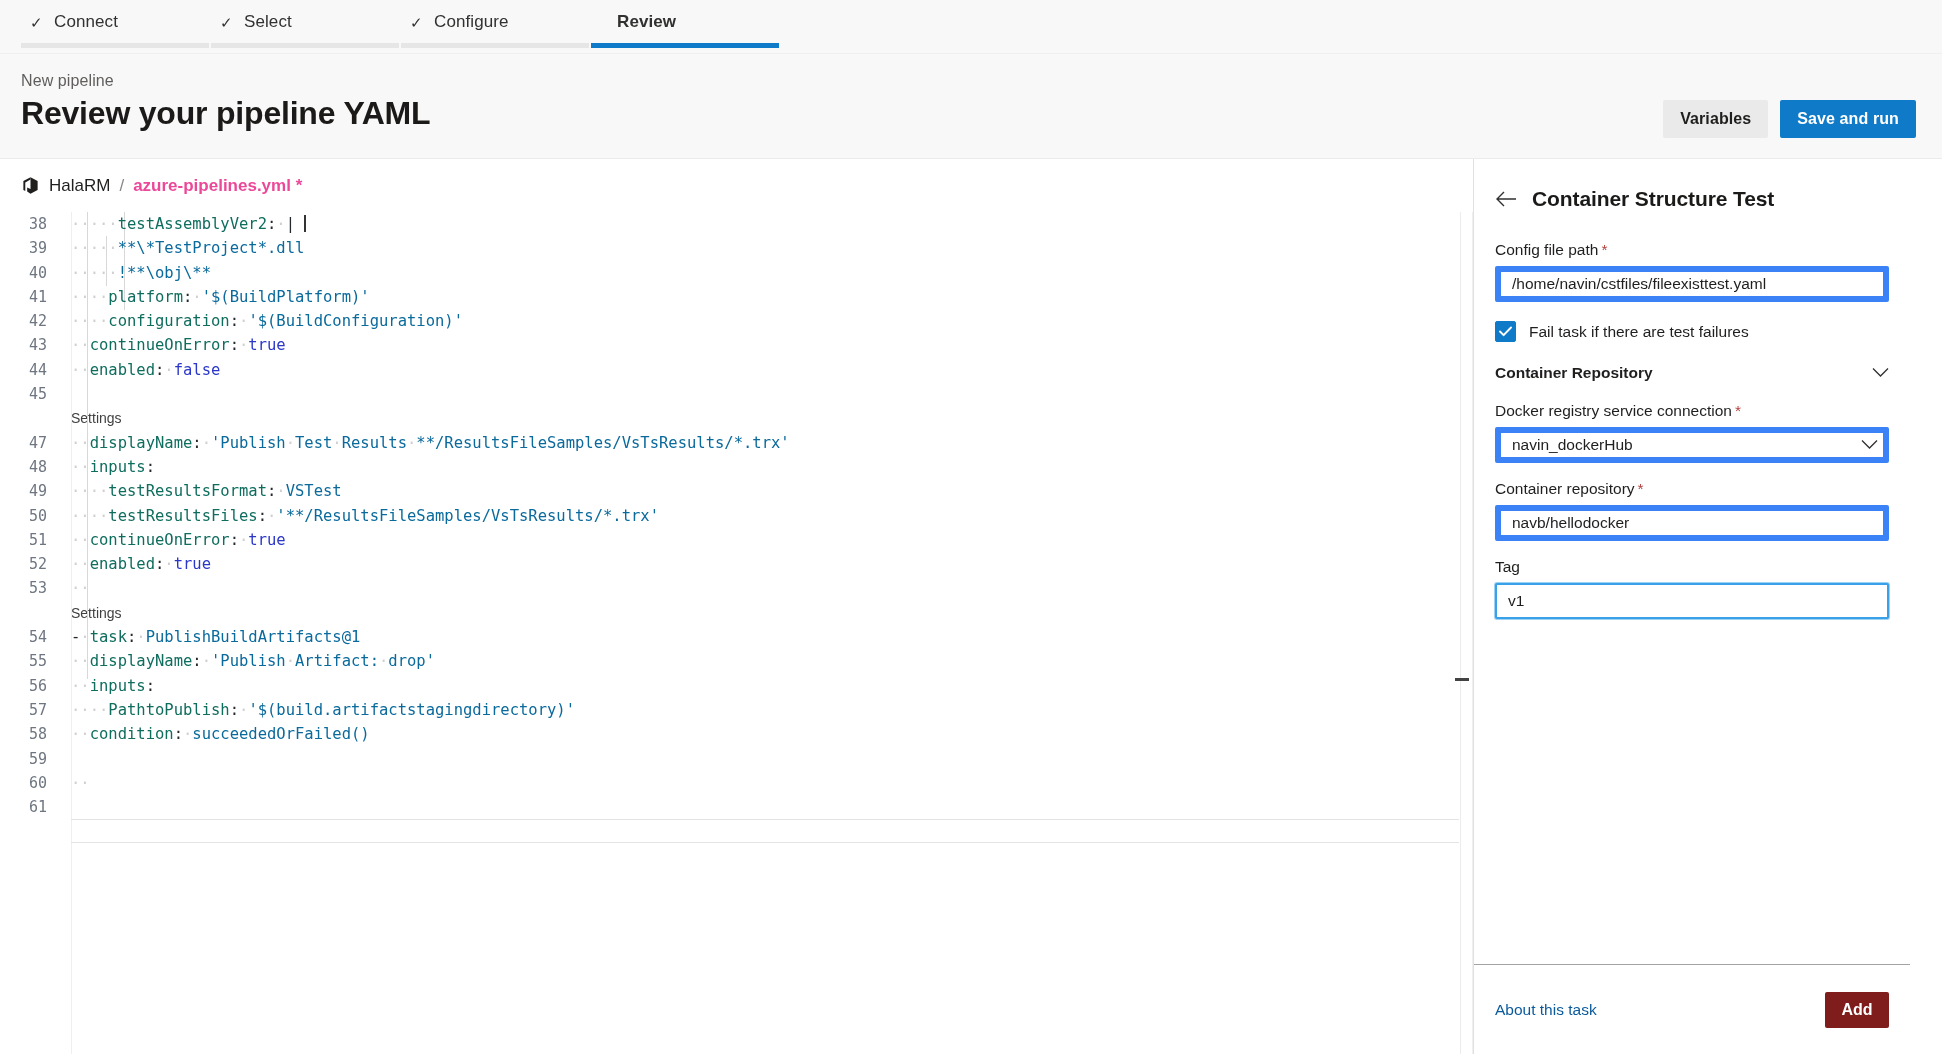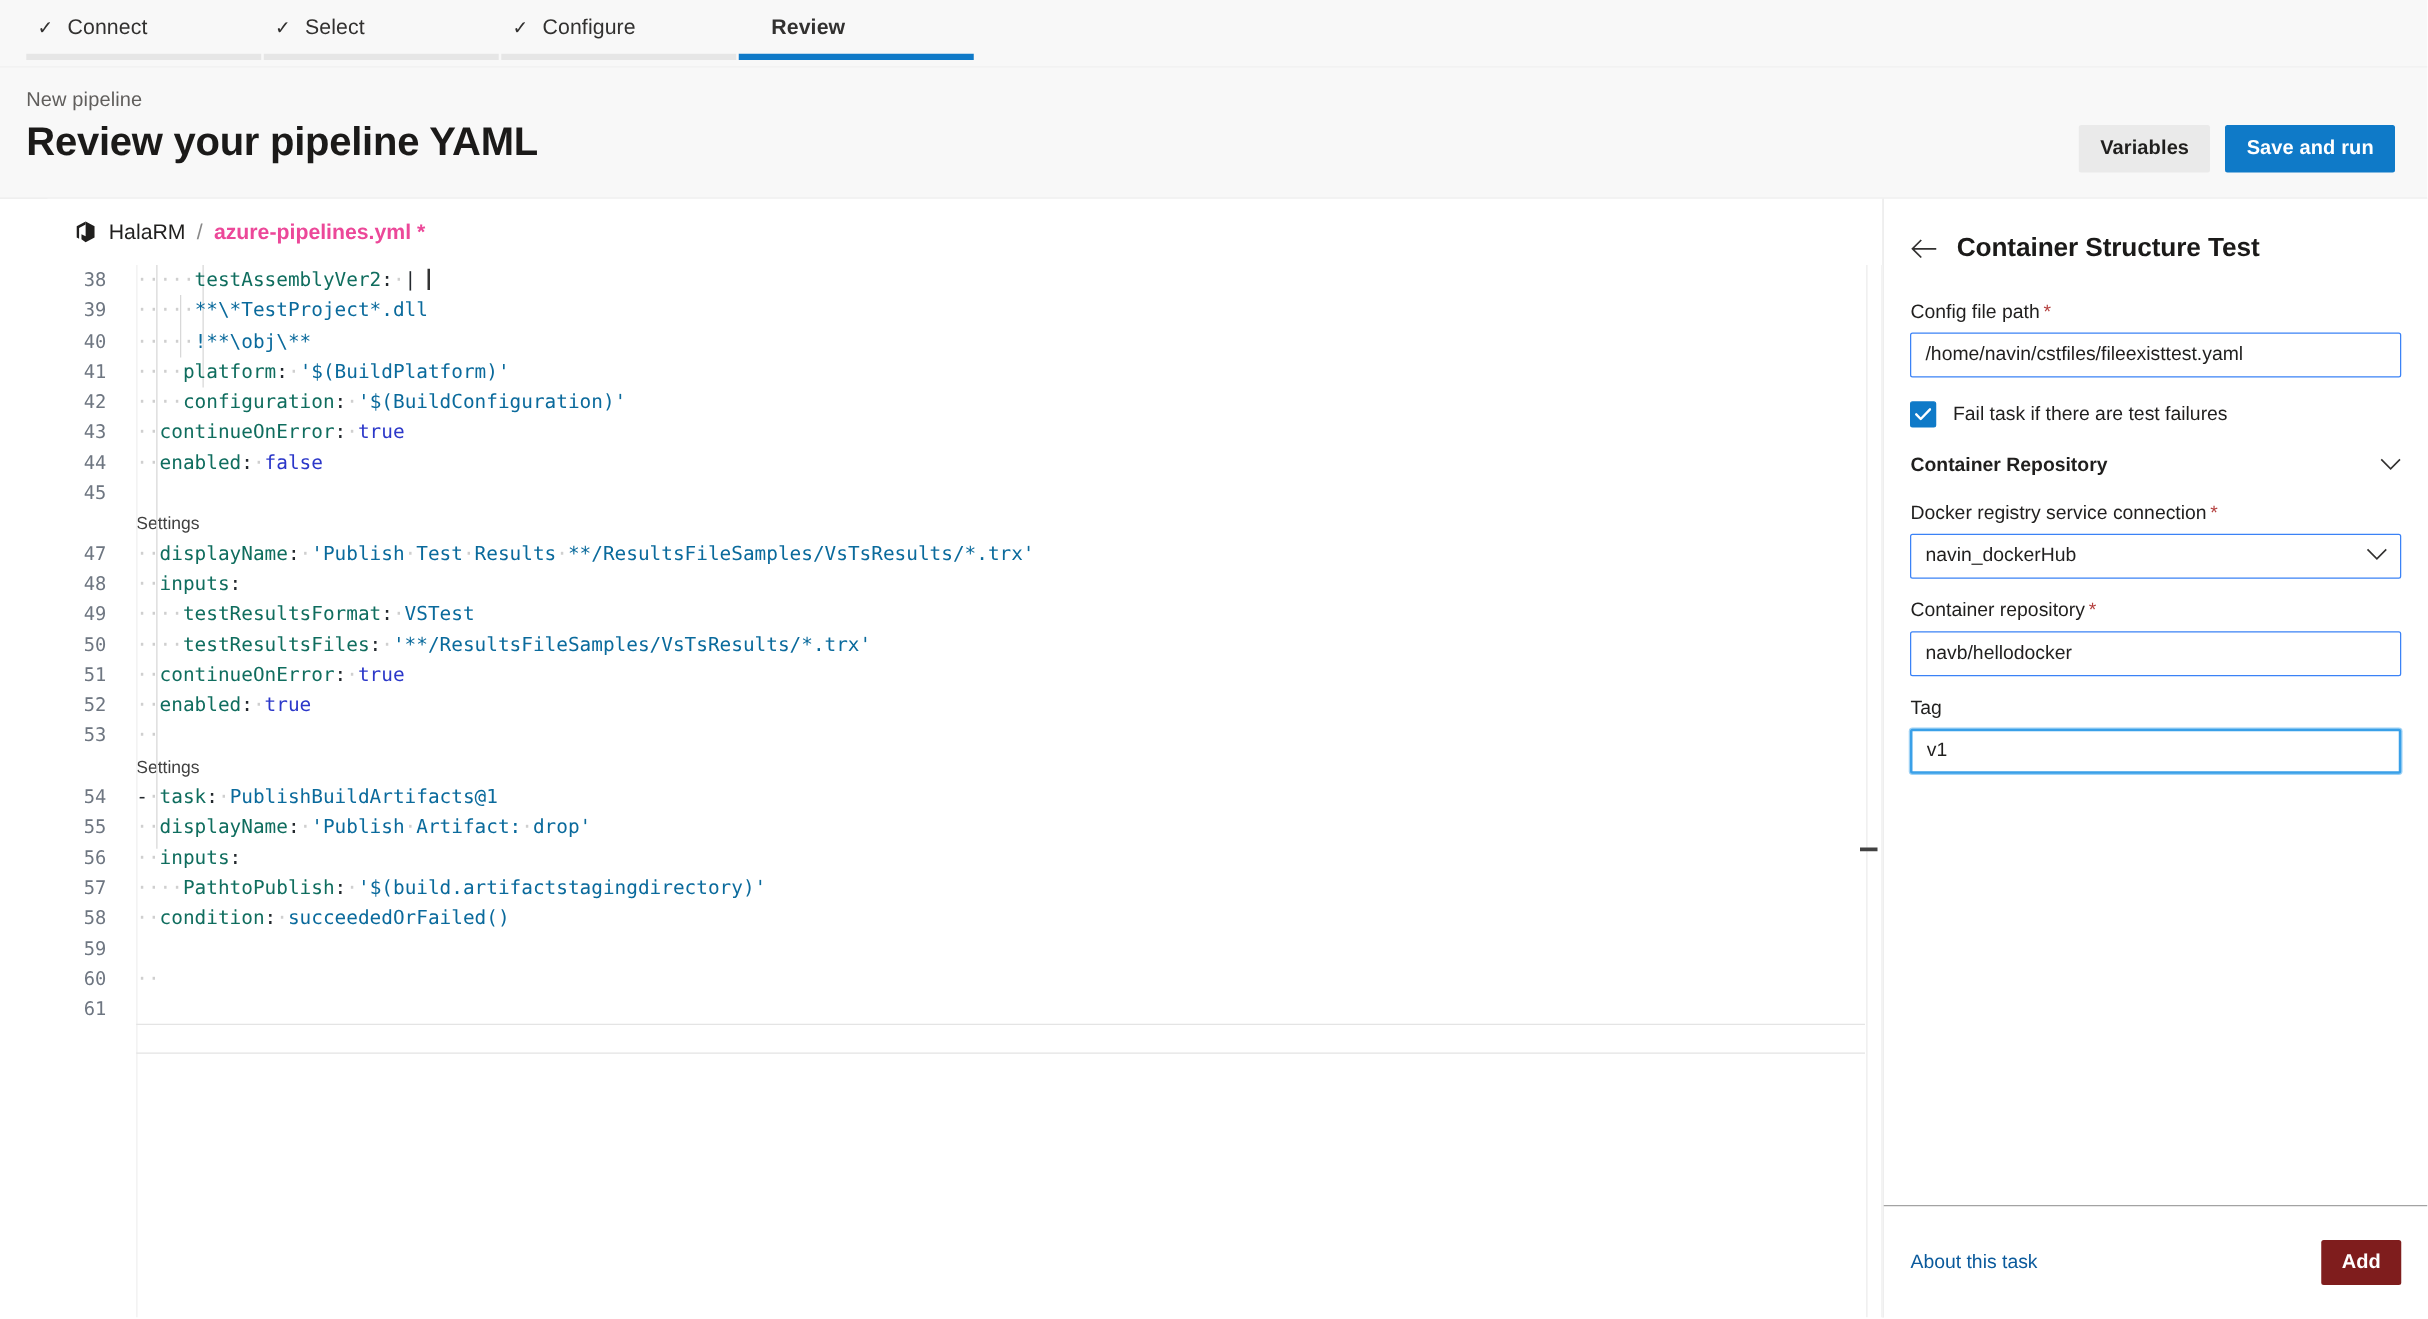--- a/index.html
+++ b/index.html
@@ -96,21 +96,20 @@
     font-weight: 600;
     letter-spacing: 0.1px;
   }
   .btn-secondary { background: #eaeaea; color: #201f1e; }
   .btn-primary { background: #0f7ac8; color: #ffffff; }
 
   
   .body-split {
     display: flex;
     height: calc(1055px - 54px - 106px);
-    padding-left: 38px;
   }
 
   
   .editor-pane {
     width: 1474px;
     position: relative;
     background: #ffffff;
     border-right: 1px solid #e1e1e1;
     overflow: hidden;
   }
@@ -260,21 +259,21 @@
   .flabel {
     font-size: 15.5px;
     color: #201f1e;
     margin-bottom: 7px;
     display: block;
   }
   .req { color: #b4403f; margin-left: 3px; }
   .finput {
     width: 100%;
     height: 36px;
-    border: 1px solid #3b82f6;
+    border: 6px solid #3b82f6;
     border-radius: 2px;
     padding: 0 11px;
     font-size: 15.5px;
     font-family: "Liberation Sans", sans-serif;
     color: #201f1e;
     background: #ffffff;
     outline: none;
   }
   .finput.focused {
     border: 2px solid #3aa0e8;

